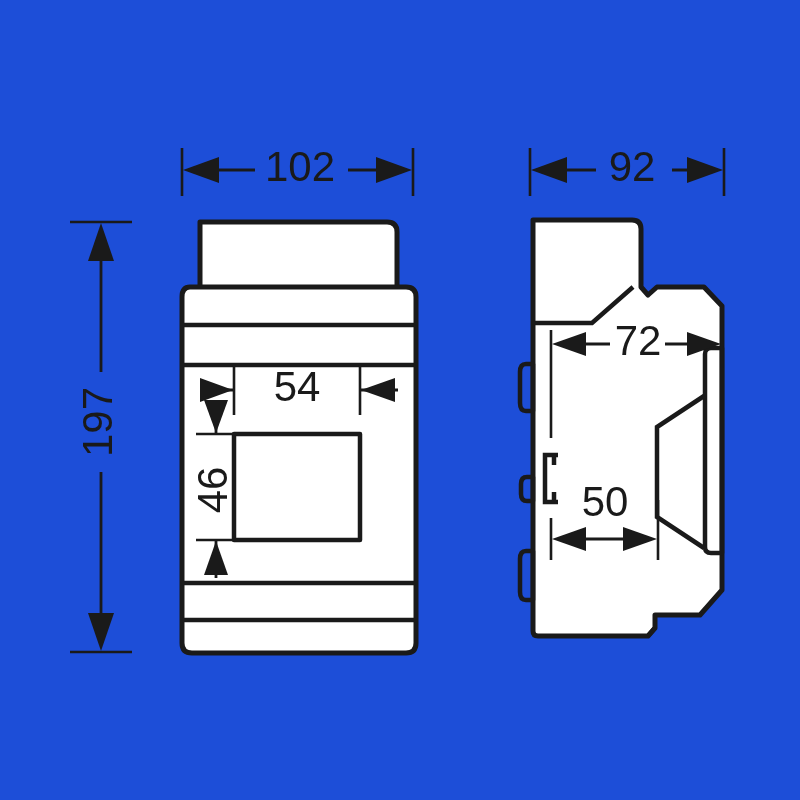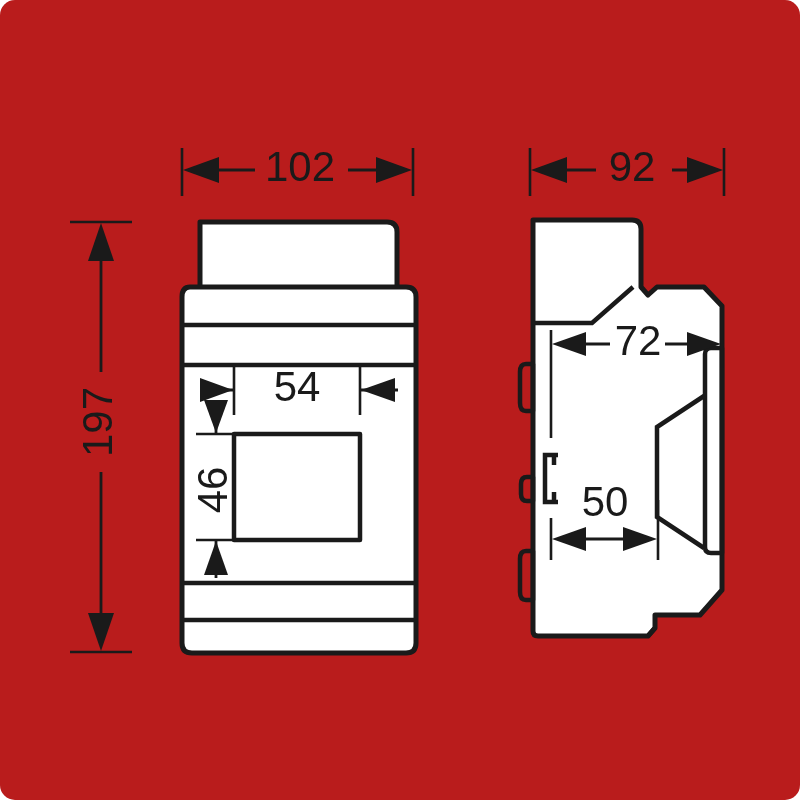--- a/index.html
+++ b/index.html
@@ -10,22 +10,21 @@
   body {
     width: 800px;
     height: 800px;
     font-family: "Liberation Sans", sans-serif;
     overflow: hidden;
   }
   #drawing-root {
     position: relative;
     width: 800px;
     height: 800px;
-    background: #b91c1c;
-    border-radius: 15px;
+    background: #1d4ed8;
   }
   svg#technical-drawing {
     display: block;
     width: 800px;
     height: 800px;
   }
   .part-outline {
     fill: #ffffff;
     stroke: #1a1a1a;
     stroke-width: 5;

